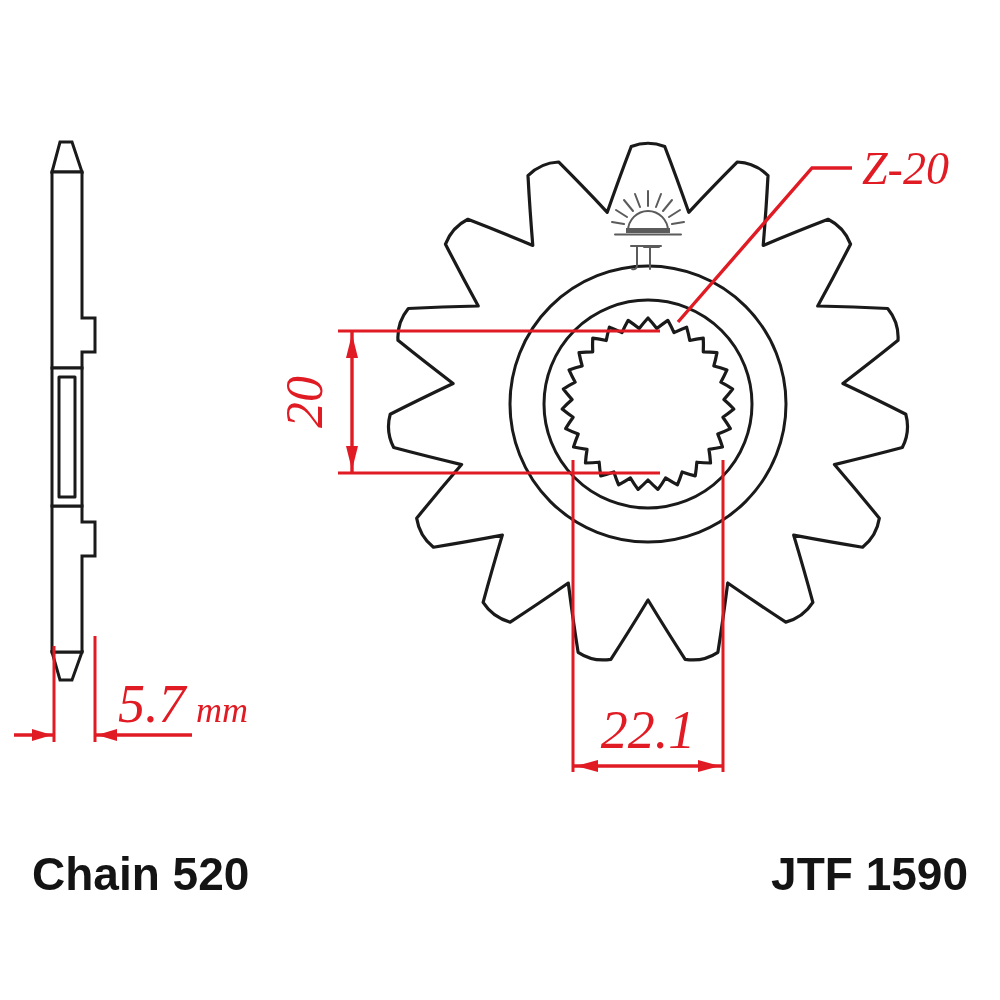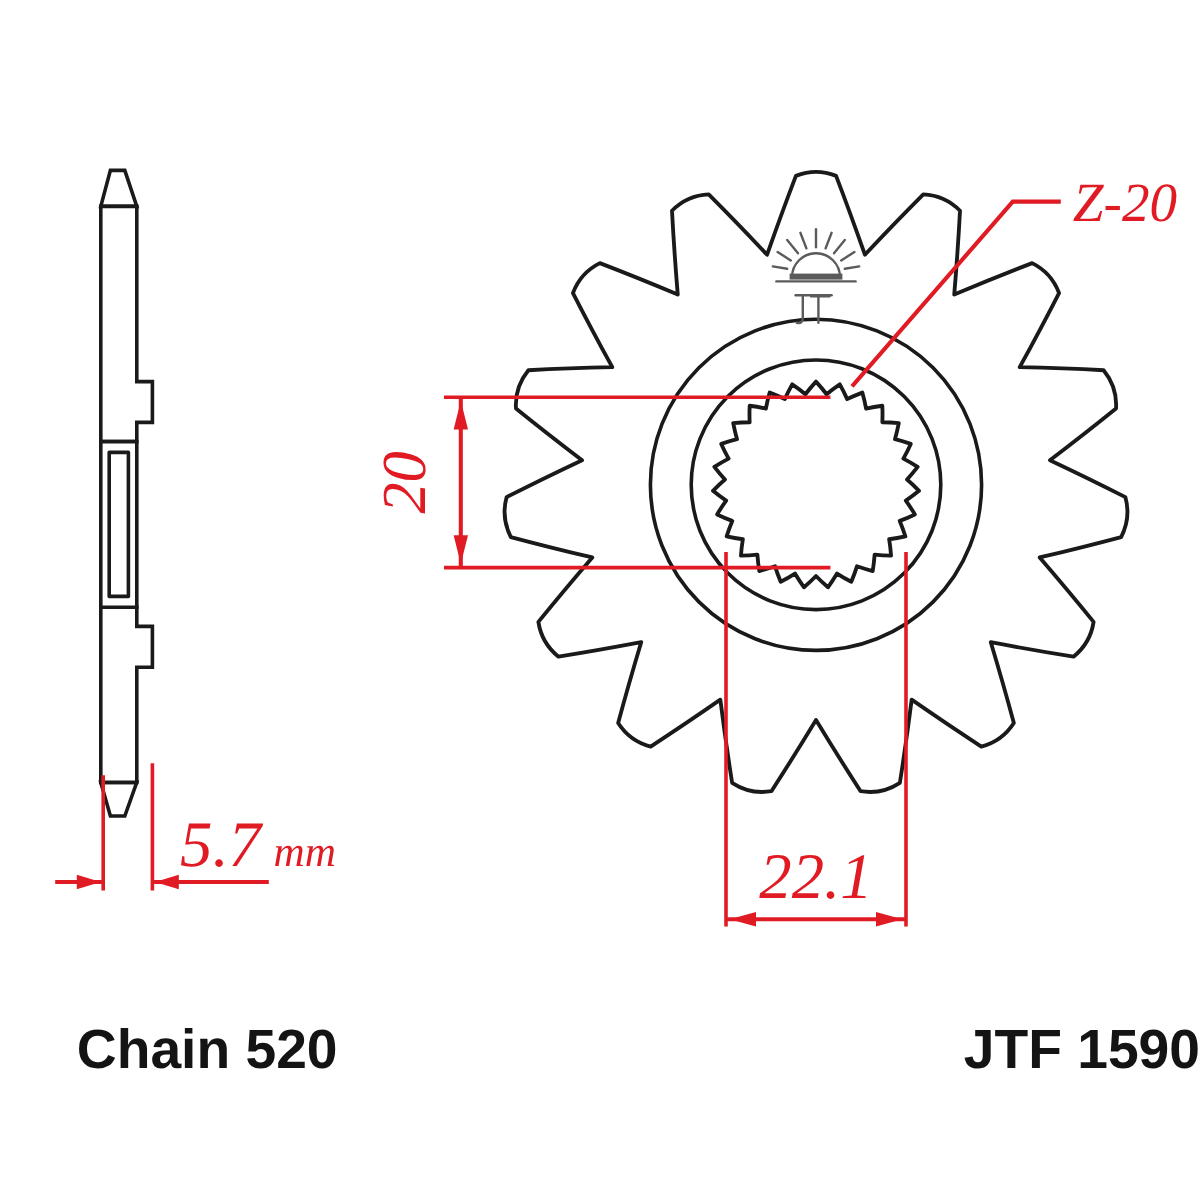--- a/index.html
+++ b/index.html
@@ -14,21 +14,20 @@
     font-family: "Liberation Sans", sans-serif;
     overflow: hidden;
     position: relative;
   }
   #drawing-root {
     position: absolute;
     left: 0;
     top: 0;
     width: 892px;
     height: 1000px;
-    margin-left: 32px;
   }
   svg.sheet {
     display: block;
     width: 1000px;
     height: 1000px;
   }
   .outline {
     fill: #ffffff;
     stroke: #1a1a1a;
     stroke-width: 3.2;

